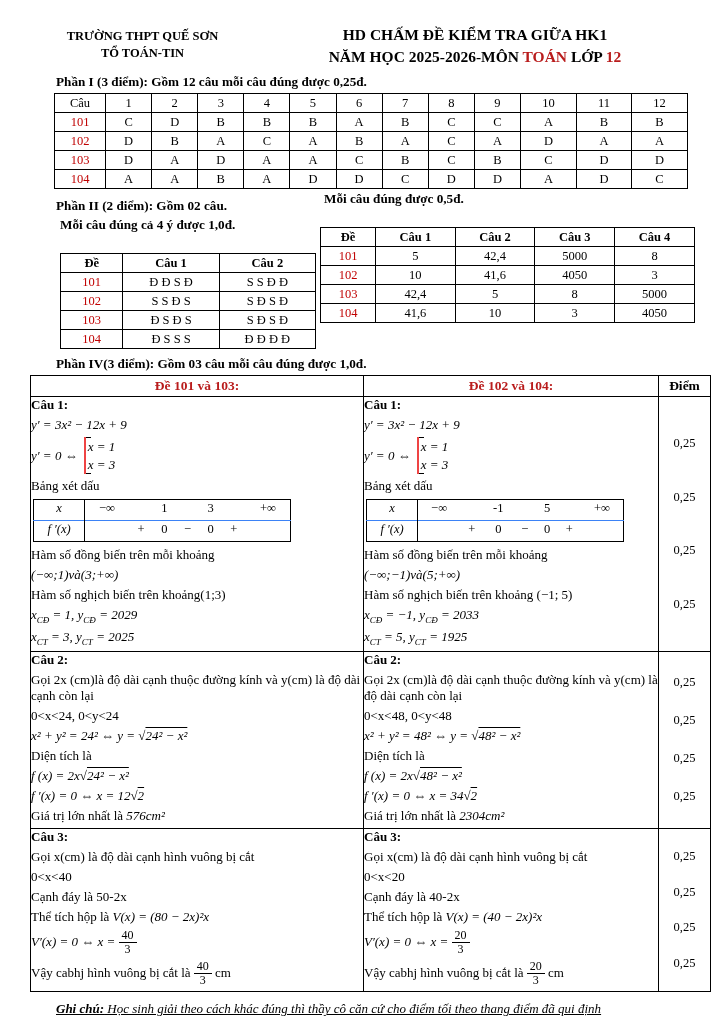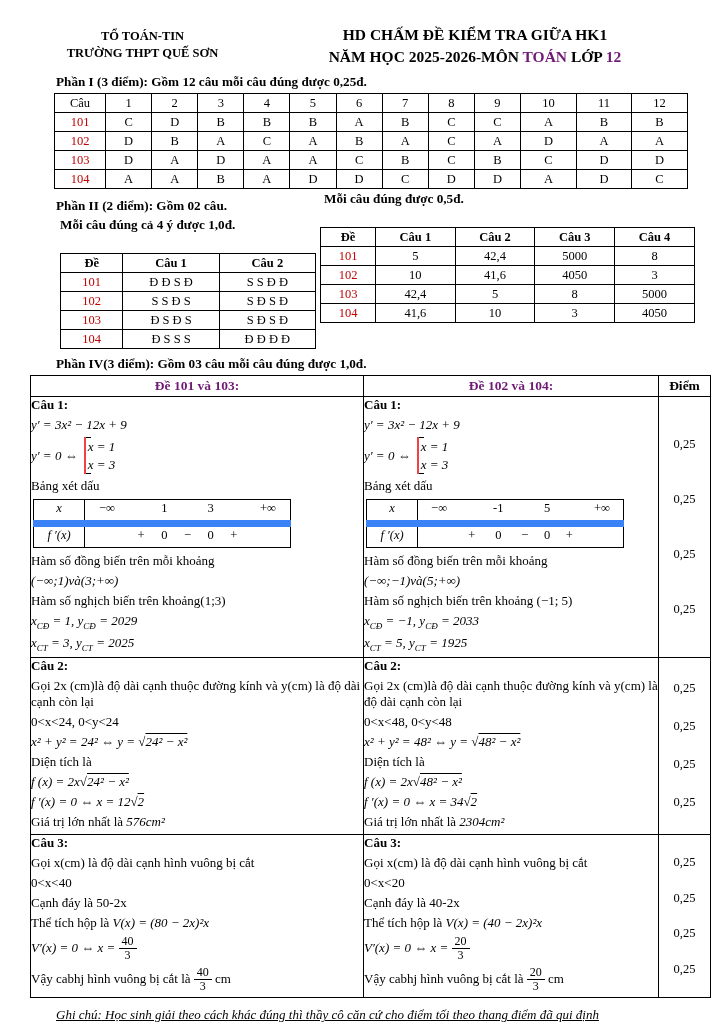--- a/index.html
+++ b/index.html
@@ -1,18 +1,18 @@
 <!DOCTYPE html>
 <html><head>
 <meta charset="utf-8">
 <style>
   html,body{margin:0;padding:0;background:#fff;}
   body{width:725px;min-height:1024px;font-family:"Liberation Serif",serif;color:#000;font-size:13px;}
   .page{padding:24px 30px 8px 30px;}
-  .red{color:#701a75;}
+  .red{color:#b91c1c;}
   .doc-header{display:flex;align-items:flex-start;}
   .school{width:225px;text-align:center;font-weight:bold;font-size:12.5px;line-height:1.35;padding-top:4px;}
   .title-block{flex:1;text-align:center;font-weight:bold;font-size:15.5px;line-height:1.4;}
   .part-heading{font-weight:bold;font-size:13.2px;margin:7px 0 3px 26px;}
   .sub-heading{font-weight:bold;font-size:13.2px;margin:0 0 20px 30px;}
   table.ans{border-collapse:collapse;}
   table.ans td,table.ans th{border:1px solid #000;text-align:center;font-size:12.5px;padding:1px 3px;height:16px;font-weight:normal;}
   table.ans th{font-weight:bold;}
   .t1{margin-left:24px;width:634px;}
   .t1 .c0{width:44px;}
@@ -35,44 +35,44 @@
   .cell{padding:5px 8px 6px 8px;font-size:13px;}
   .cau-title{font-weight:bold;margin-bottom:2px;}
   .line{margin:4px 0;}
   .math{font-style:italic;}
   sub{font-size:9px;}
   .score-cell{position:relative;}
   .score-stack{position:absolute;inset:0;display:flex;flex-direction:column;justify-content:space-evenly;align-items:center;font-size:12.5px;}
   .sign{border-collapse:collapse;border:1px solid #000;margin:5px 0 5px 2px;font-size:12.5px;width:258px;}
   .sign td{text-align:center;padding:1px 2px;border:none;height:18px;}
   .sign .lbl{border-right:1px solid #000;width:46px;}
-  .sign tr:nth-child(2) td{border-top:7px solid #3b82f6;}
+  .sign tr:nth-child(2) td{border-top:1px solid #3b82f6;}
   .cases-line{display:flex;align-items:center;gap:6px;margin:4px 0;}
   .cases{position:relative;display:inline-block;border-left:2px solid #ef4444;padding:1px 2px;line-height:1.35;}
   .cases::before,.cases::after{content:"";position:absolute;left:0;width:5px;height:1px;background:#000;}
   .cases::before{top:0;}
   .cases::after{bottom:0;}
   .cases .cs{display:block;}
   .sq{text-decoration:overline;}
   .frac{display:inline-block;vertical-align:middle;text-align:center;line-height:1.1;font-size:12px;}
   .frac .fn{display:block;border-bottom:1px solid #000;padding:0 3px;}
   .frac .fd{display:block;}
   .footer{margin:9px 0 0 26px;font-size:13px;font-style:italic;}
   .footer .u{text-decoration:underline;}
-  .footer .lbl{font-weight:normal;}
+  .footer .lbl{font-weight:bold;}
 </style>
 </head>
 <body>
 
 <div class="page">
 
   <div class="doc-header">
     <div class="school">
+      <div>TRƯỜNG THPT QUẾ SƠN</div>
       <div>TỔ TOÁN-TIN</div>
-      <div>TRƯỜNG THPT QUẾ SƠN</div>
     </div>
     <div class="title-block">
       <div>HD CHẤM ĐỀ KIỂM TRA GIỮA HK1</div>
       <div><span>NĂM HỌC 2025-2026-MÔN </span><span class="red">TOÁN</span><span> LỚP </span><span class="red">12</span></div>
     </div>
   </div>
 
   <div class="part-heading">Phần I (3 điểm): Gồm 12 câu mỗi câu đúng được 0,25đ.</div>
 
   <table class="ans t1">

